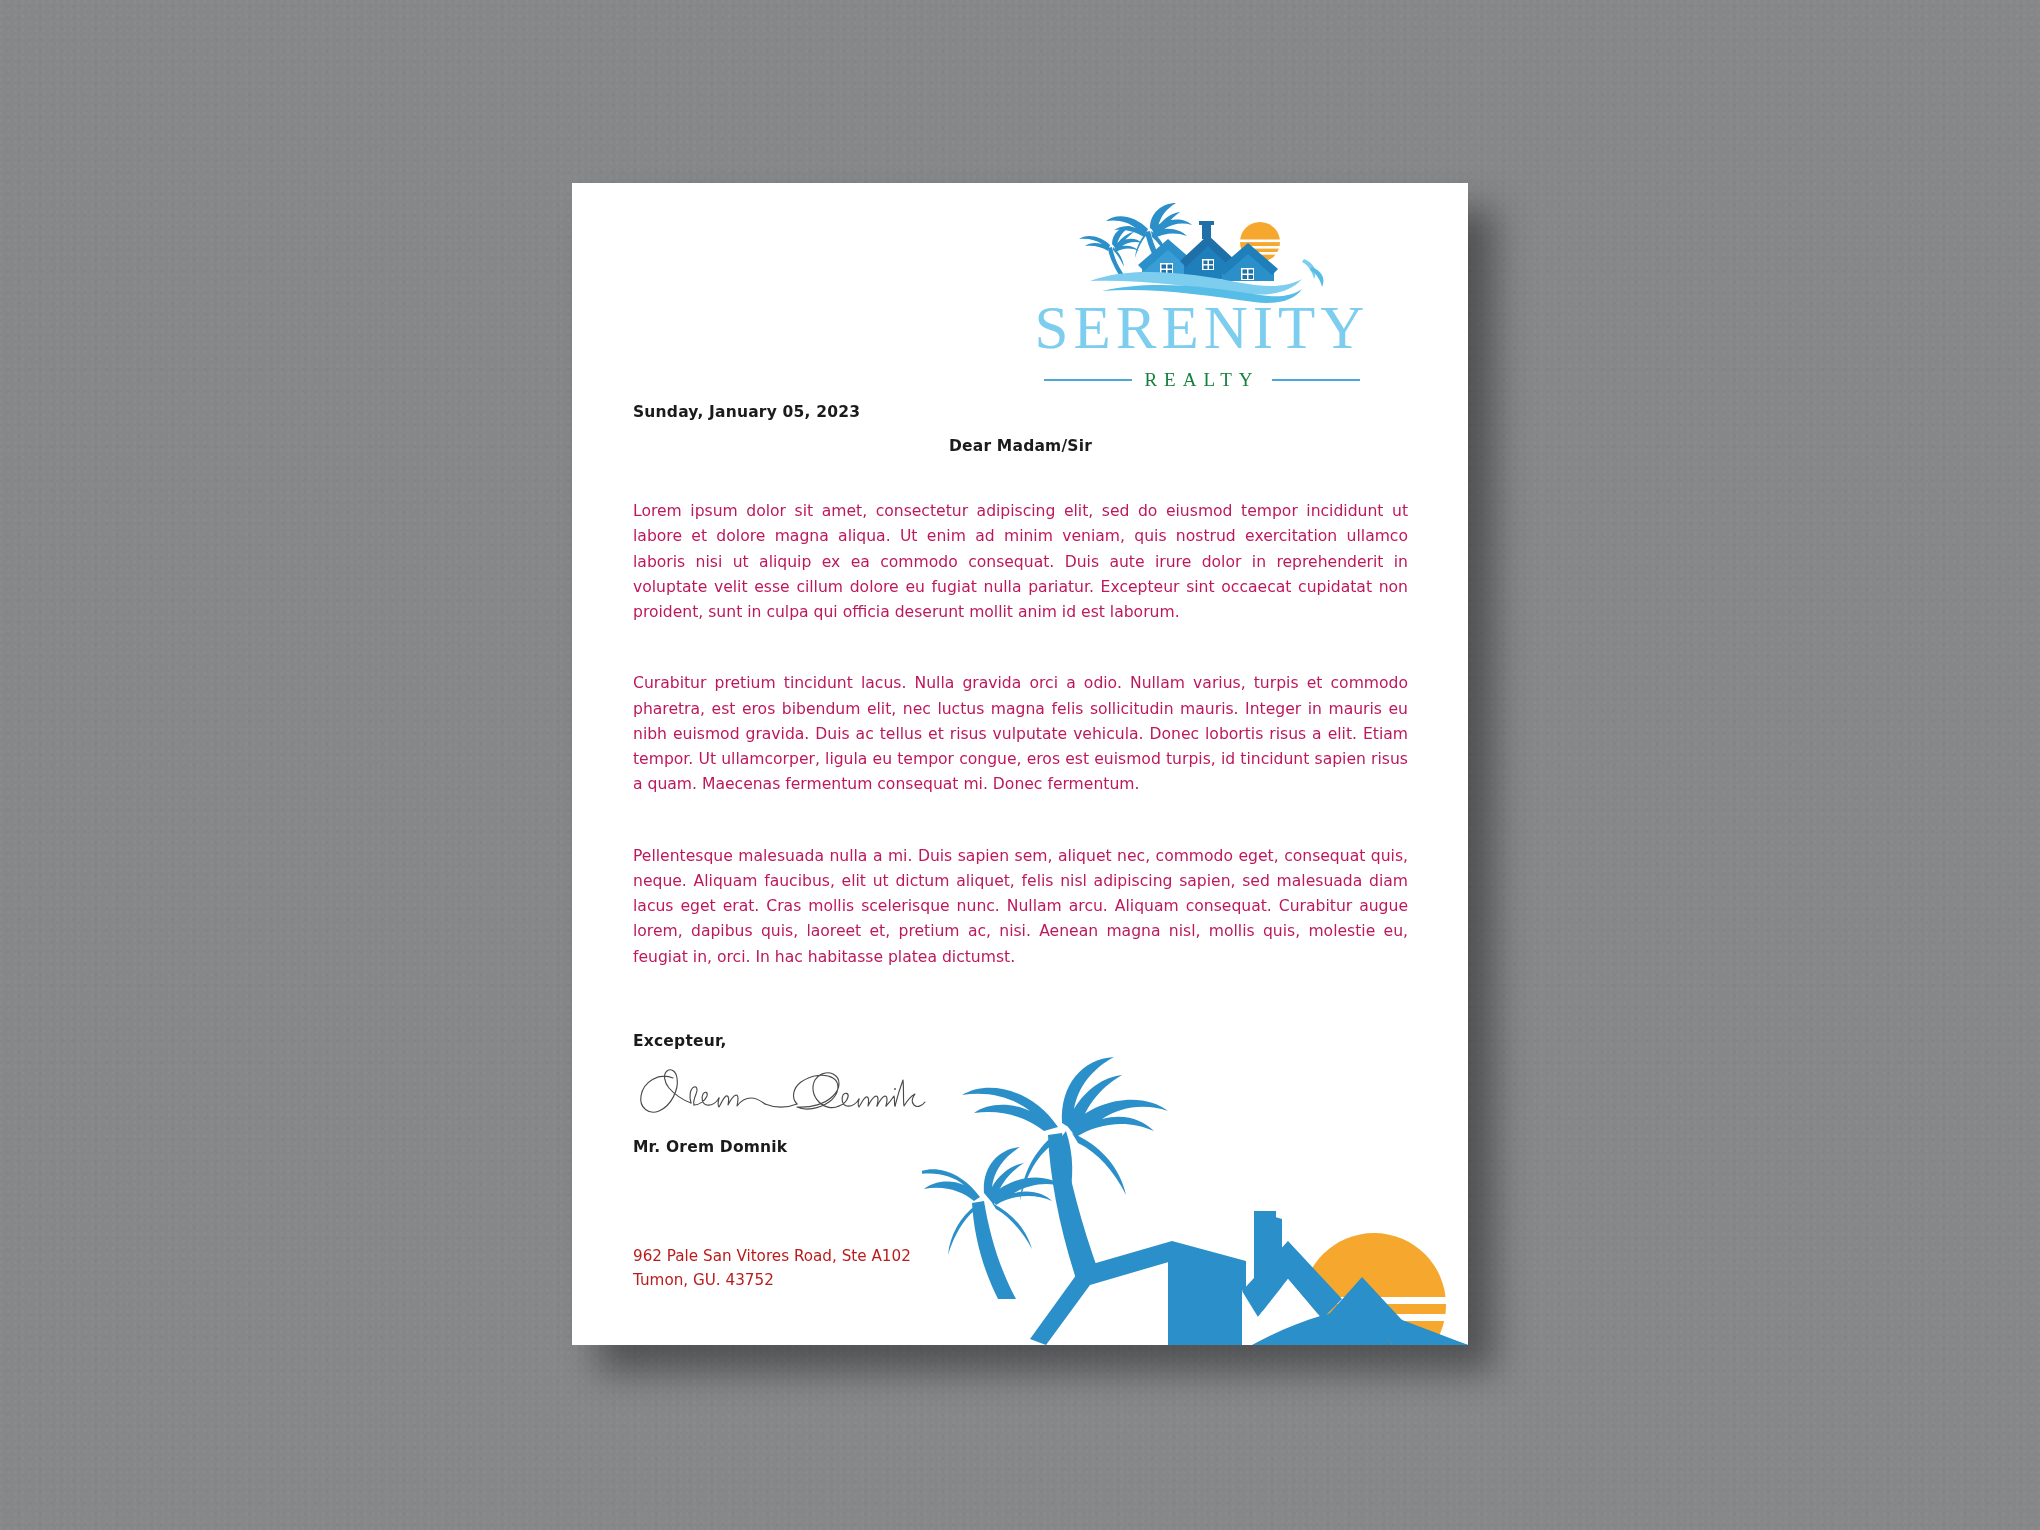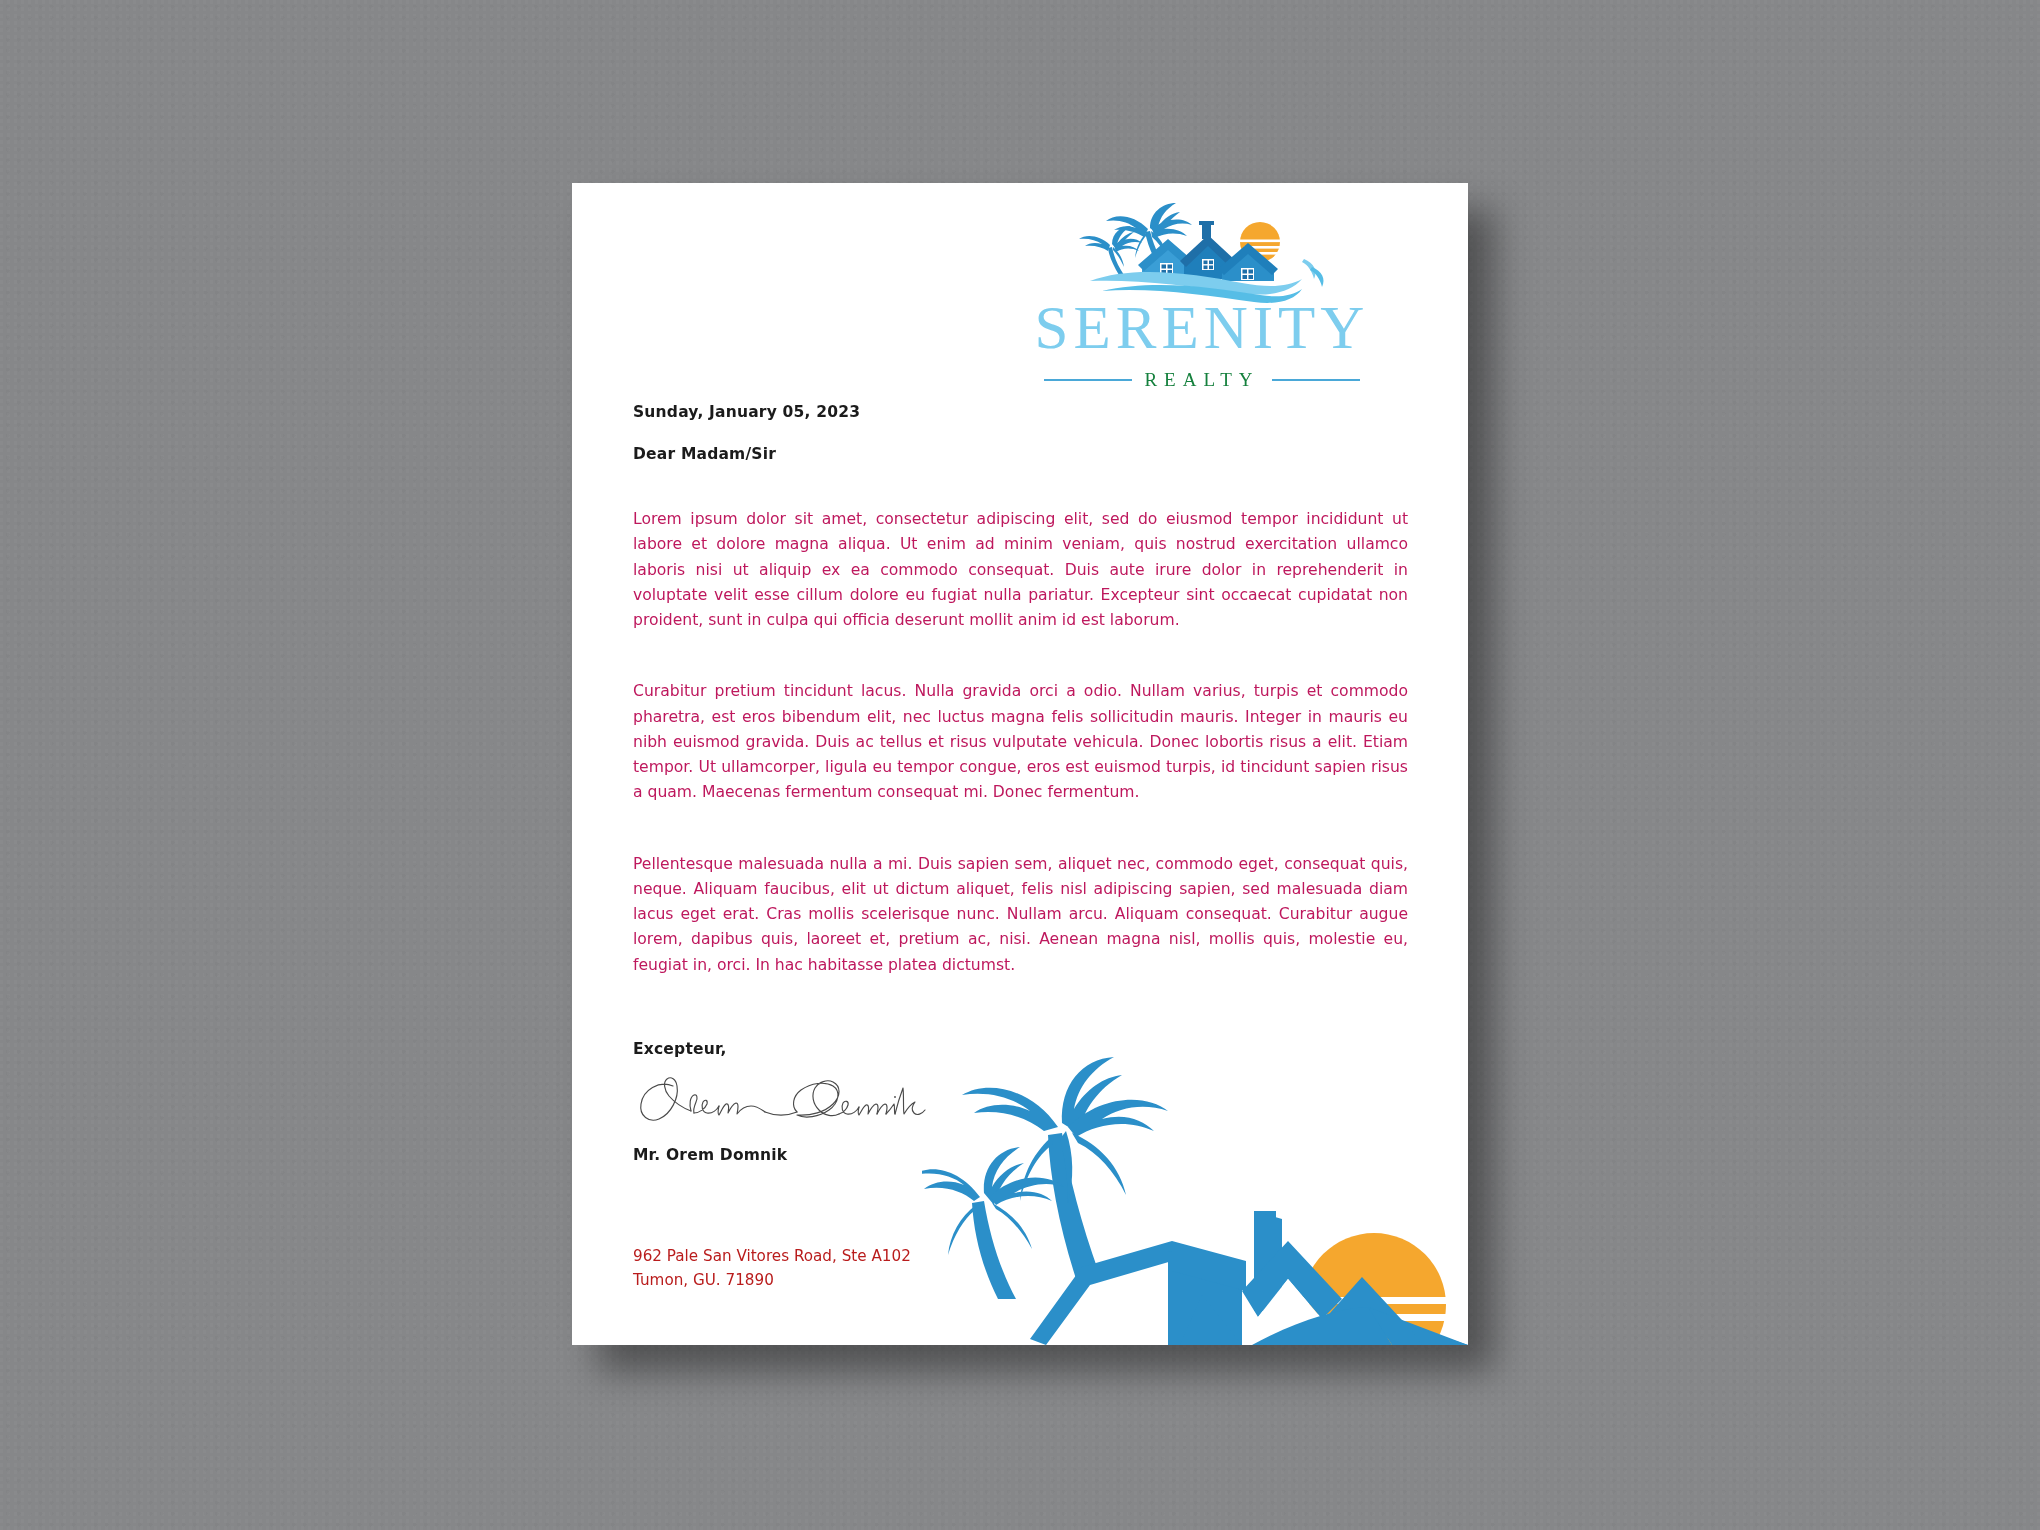--- a/index.html
+++ b/index.html
@@ -95,21 +95,21 @@
     width: 775px;
   }
   .meta-line {
     font-family: "DejaVu Sans", sans-serif;
     font-weight: bold;
     font-size: 15.5px;
     color: #1b1b1b;
     letter-spacing: 0.2px;
   }
   #letter-date { margin-bottom: 0; }
-  #letter-salutation { margin-top: 24px; }
+  #letter-salutation { margin-top: 16px; text-align: center; }
 
   .body-paragraph {
     font-family: "DejaVu Sans", sans-serif;
     font-size: 15.6px;
     line-height: 1.62;
     color: #be185d;
     text-align: justify;
     margin-top: 44px;
   }
   .body-paragraph + .body-paragraph { margin-top: 46px; }
@@ -260,21 +260,21 @@
 
         <path d="M262 46 C 264 38, 267 28, 270 20 C 271 30, 270 40, 271 46 C 274 41, 278 36, 282 34 C 279 38, 278 42, 281 45 C 284 48, 289 46, 292 42"></path>
       </g>
     </svg>
 
     <div class="meta-line" id="signer-name">Mr. Orem Domnik</div>
   </div>
 
   <div id="footer-address">
     <div>962 Pale San Vitores Road, Ste A102</div>
-    <div>Tumon, GU. 71890</div>
+    <div>Tumon, GU. 43752</div>
   </div>
 
   <svg id="footer-graphic" viewBox="0 0 546 290">
 
     <circle cx="452" cy="250" r="72" fill="#f5a72e"></circle>
     <rect x="376" y="242" width="160" height="7" fill="#ffffff"></rect>
     <rect x="386" y="259" width="152" height="7" fill="#ffffff"></rect>
 
     <path d="M140 78 C 148 130, 164 185, 186 242 L 160 242 C 140 184, 128 128, 126 80 Z" fill="#2b8fc9"></path>
     <g fill="#2b8fc9">

